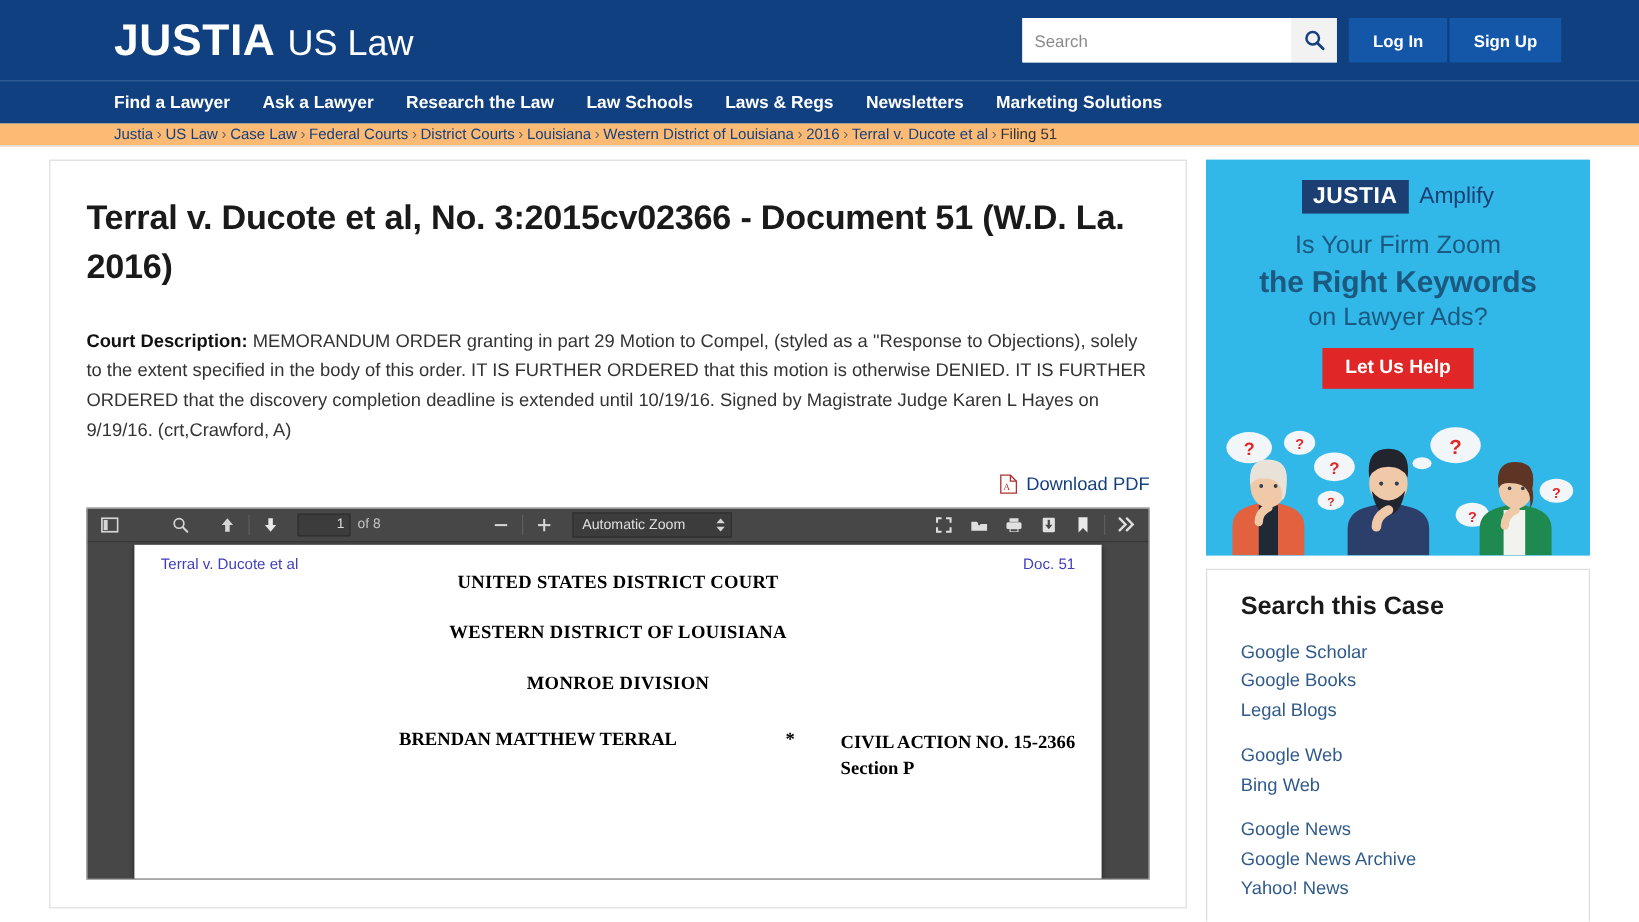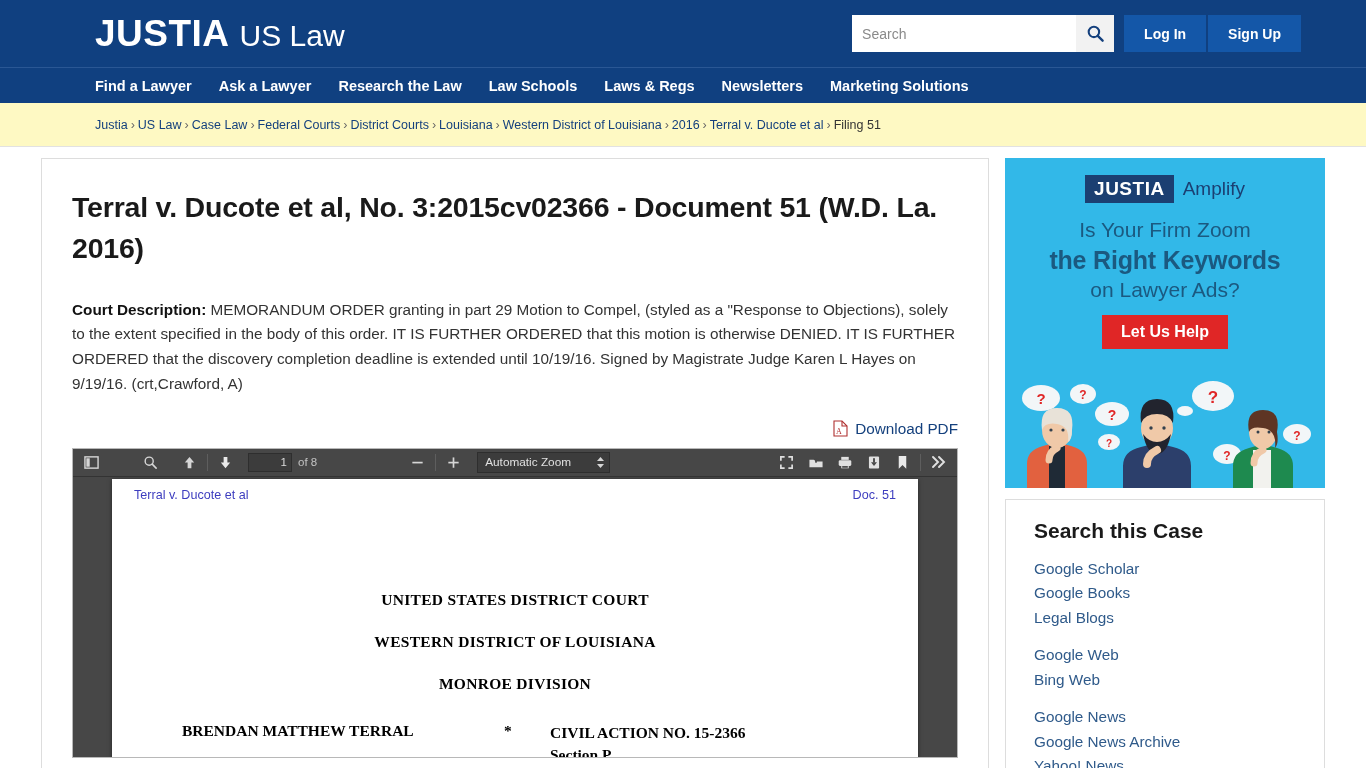--- a/index.html
+++ b/index.html
@@ -111,23 +111,23 @@
     color: #ffffff;
     font-size: 14.5px;
     font-weight: bold;
     text-decoration: none;
     cursor: pointer;
     white-space: nowrap;
   }
 
   
   .crumbbar {
-    background: #fef9c3;
+    background: #fdba74;
     border-bottom: 1px solid #e2e2e2;
-    height: 44px;
+    height: 19px;
     display: flex;
     align-items: center;
   }
   .crumb-inner {
     width: 1302px;
     margin: 0 auto;
     padding-left: 63px;
     font-size: 12.5px;
     color: #444;
     white-space: nowrap;
@@ -268,20 +268,21 @@
     letter-spacing: 0.3px;
   }
   .pdf-caption {
     display: flex;
     font-family: "Liberation Serif", serif;
     font-weight: bold;
     font-size: 15.5px;
     color: #000;
     margin-top: 29px;
     padding-left: 48px;
+    justify-content: flex-end;
   }
   .cap-party { width: 322px; }
   .cap-star { width: 46px; }
   .cap-right { line-height: 1.45; }
 
   
   .sidebar { width: 320px; }
   .ad {
     width: 320px;
     height: 330px;
@@ -482,21 +483,21 @@
           </svg>
         </button>
       </div>
 
       <div class="pdf-canvas-area">
         <div class="pdf-page">
           <div class="pdf-hdr">
             <span>Terral v. Ducote et al</span>
             <span>Doc. 51</span>
           </div>
-          <div class="pdf-center" style="margin-top:89px">UNITED STATES DISTRICT COURT</div>
+          <div class="pdf-center" style="">UNITED STATES DISTRICT COURT</div>
           <div class="pdf-center" style="margin-top:24px">WESTERN DISTRICT OF LOUISIANA</div>
           <div class="pdf-center" style="margin-top:24px">MONROE DIVISION</div>
           <div class="pdf-caption">
             <div class="cap-party">BRENDAN MATTHEW TERRAL</div>
             <div class="cap-star">*</div>
             <div class="cap-right">
               <div>CIVIL ACTION NO.  15-2366</div>
               <div>Section P</div>
             </div>
           </div>

